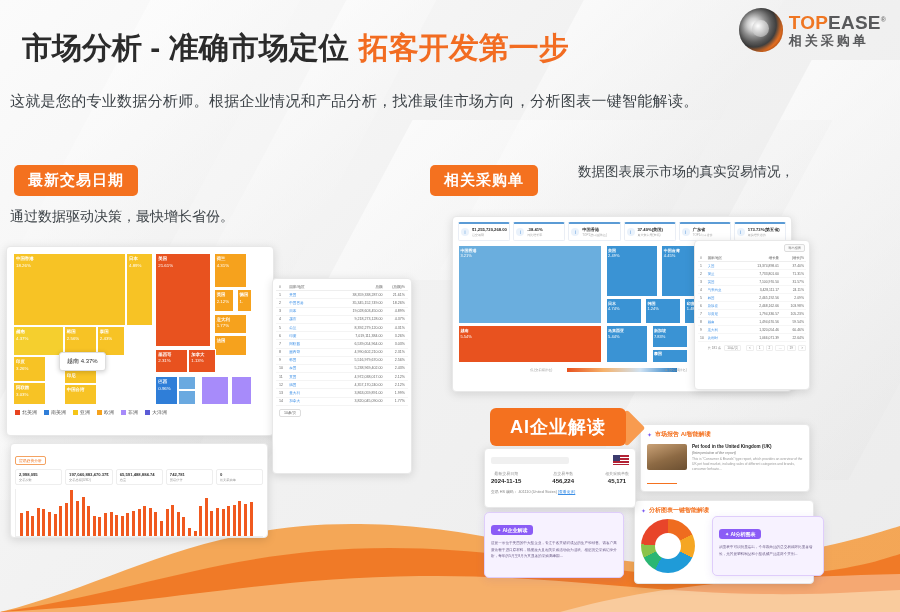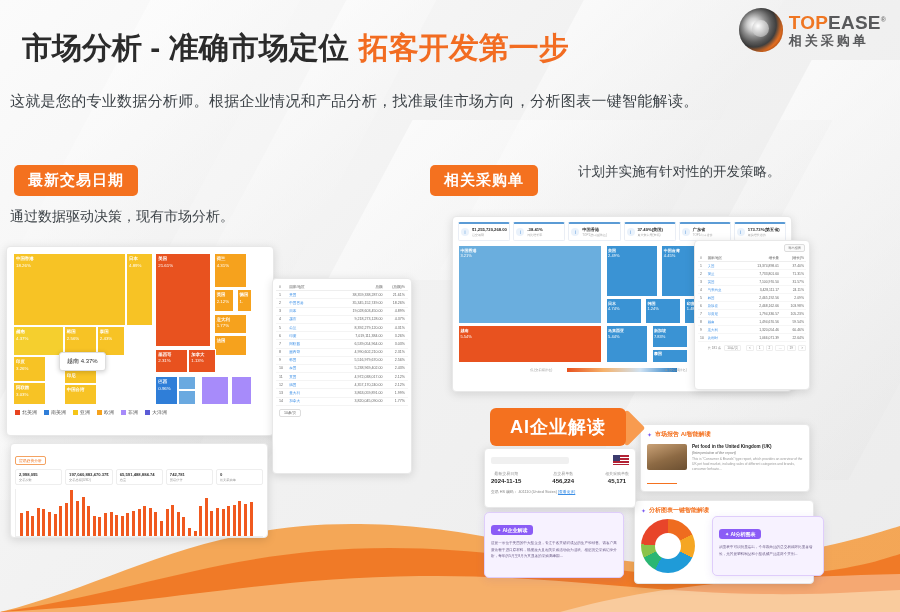--- a/index.html
+++ b/index.html
@@ -201,27 +201,27 @@
 </div>
 
 <div class="title">
   <span class="dark">市场分析 - 准确市场定位</span><span class="accent">拓客开发第一步</span>
 </div>
 <div class="subtitle">这就是您的专业数据分析师。根据企业情况和产品分析，找准最佳市场方向，分析图表一键智能解读。</div>
 
 <div class="sec-a">
   <span class="tag">最新交易日期</span>
 </div>
-<div class="sec-a-desc">通过数据驱动决策，现有市场分析。</div>
+<div class="sec-a-desc">通过数据驱动决策，最快增长省份。</div>
 
 <div class="sec-b">
   <span class="tag">相关采购单</span>
 </div>
 <div class="sec-b-desc">
-  <div>计划并实施有针对性的开发策略。</div>
+  <div>数据图表展示市场的真实贸易情况，</div>
 </div>
 
 <div class="panel" id="treemap-panel">
   <div class="tm" id="tm-cells">
       <div class="cell" style="left: 0%; top: 0%; width: 44.5%; height: 48%; background: rgb(247, 195, 37);"><span class="lbl">中国香港</span><span>18.26%</span></div>
       <div class="cell" style="left: 44.5%; top: 0%; width: 10.5%; height: 48%; background: rgb(247, 195, 37);"><span class="lbl">日本</span><span>4.89%</span></div>
       <div class="cell" style="left: 0%; top: 48%; width: 20%; height: 20%; background: rgb(245, 207, 46);"><span class="lbl">越南</span><span>4.37%</span></div>
       <div class="cell" style="left: 20%; top: 48%; width: 13%; height: 20%; background: rgb(247, 195, 37);"><span class="lbl">韩国</span><span>2.56%</span></div>
       <div class="cell" style="left: 33%; top: 48%; width: 11%; height: 20%; background: rgb(247, 195, 37);"><span class="lbl">泰国</span><span>2.43%</span></div>
       <div class="cell" style="left: 0%; top: 68%; width: 13%; height: 17%; background: rgb(247, 195, 37);"><span class="lbl">印度</span><span>3.26%</span></div>

